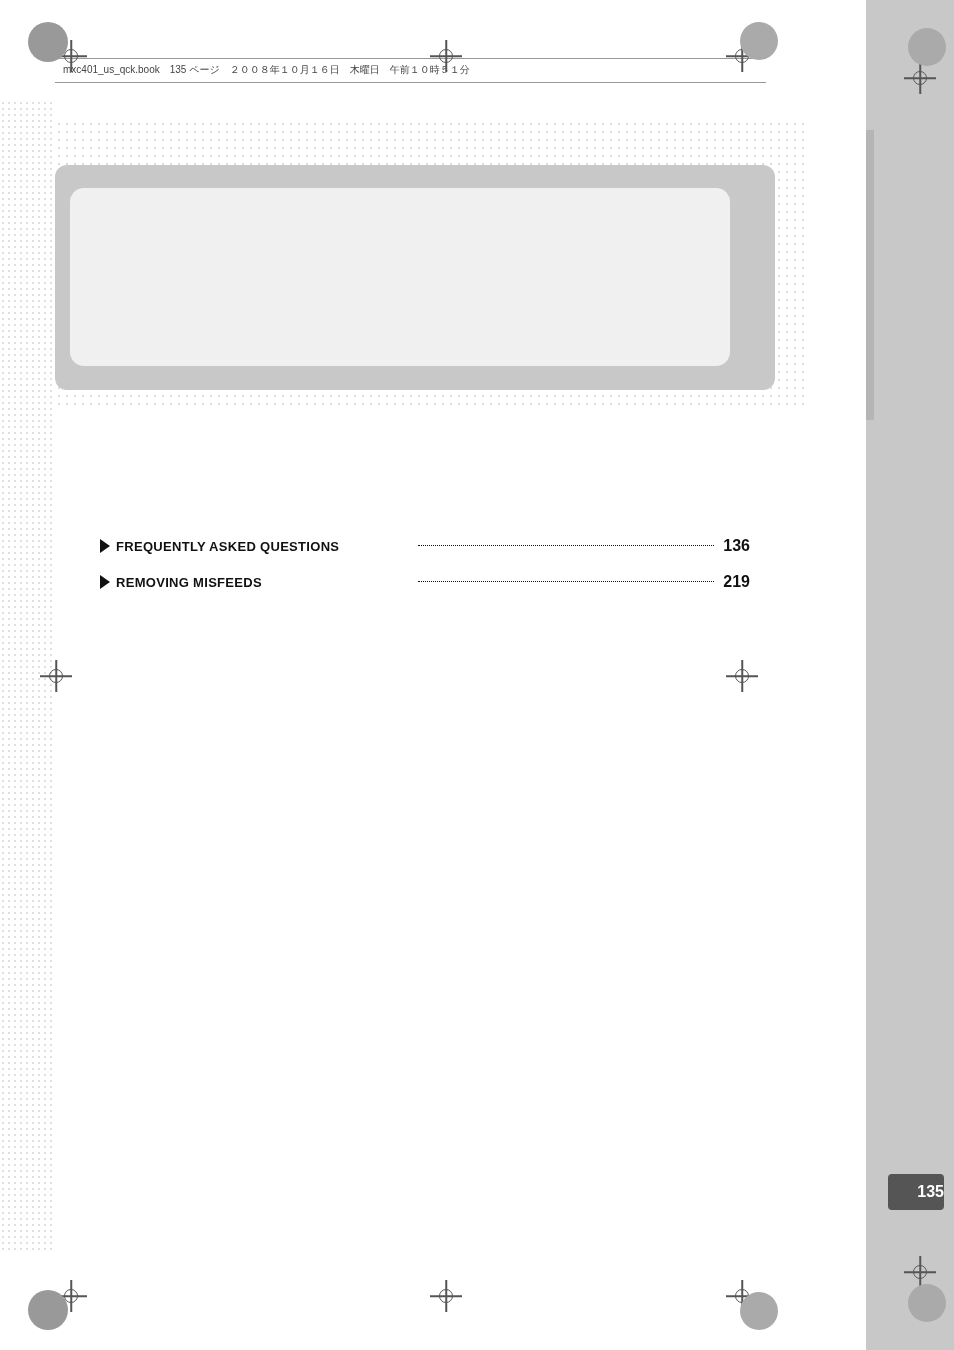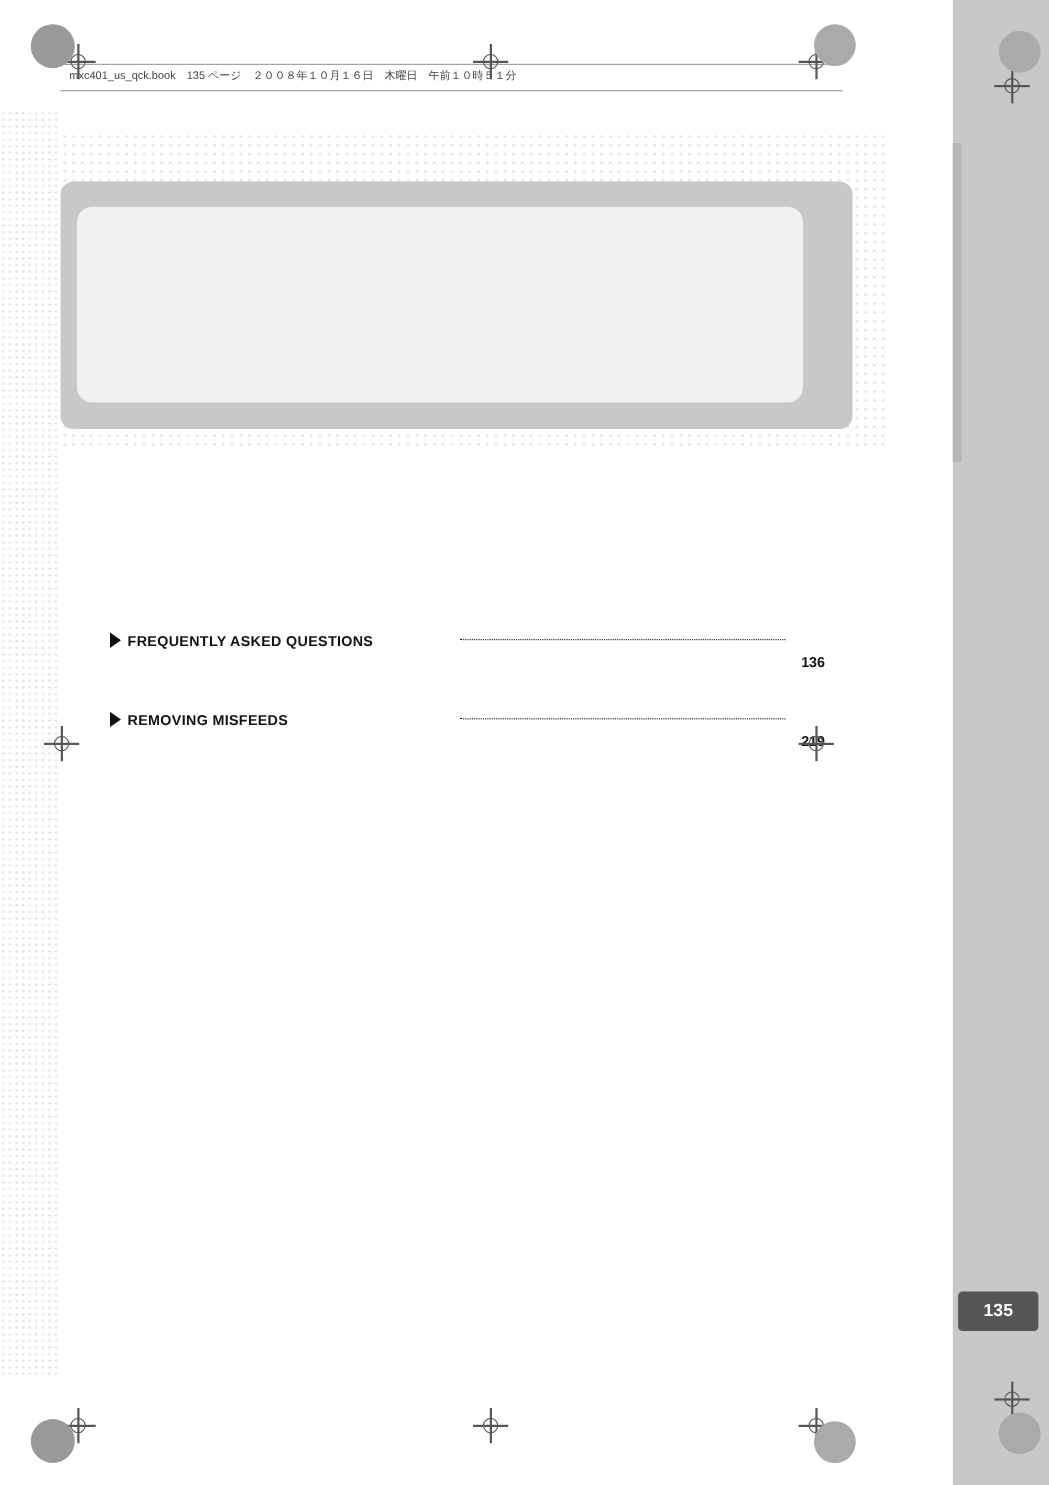--- a/index.html
+++ b/index.html
@@ -21,27 +21,27 @@
       width: 88px;
       height: 100%;
       background: #c8c8c8;
     }
 
     
     .page-number-badge {
       position: absolute;
       bottom: 140px;
       right: 10px;
-      width: 73px;
+      width: 56px;
       height: 36px;
       background: #555555;
       border-radius: 4px;
       display: flex;
       align-items: center;
-      justify-content: center;
+      justify-content: flex-end;
     }
 
     .page-number-badge span {
       color: #ffffff;
       font-size: 16px;
       font-weight: bold;
     }
 
     
     .main-content {
@@ -120,21 +120,21 @@
       left: 100px;
       width: 580px;
       font-size: 14px;
       color: #222;
       line-height: 1.5;
     }
 
     
     .nav-items {
       position: absolute;
-      top: 555px;
+      top: 537px;
       left: 100px;
       width: 650px;
     }
 
     .nav-item {
       display: flex;
       align-items: center;
       margin-bottom: 18px;
     }
 
@@ -150,26 +150,25 @@
 
     .nav-item-text {
       font-size: 13px;
       font-weight: bold;
       color: #111;
       flex: 1;
       letter-spacing: 0.3px;
     }
 
     .nav-page-num {
-      font-size: 13px;
+      font-size: 16px;
       font-weight: bold;
       color: #111;
       min-width: 30px;
       text-align: right;
-      margin-top: 39px;
     }
 
     
     .dot-pattern-left {
       position: absolute;
       top: 100px;
       left: 0;
       width: 55px;
       height: 1150px;
       background-image: radial-gradient(circle, #ccc 1px, transparent 1px);

